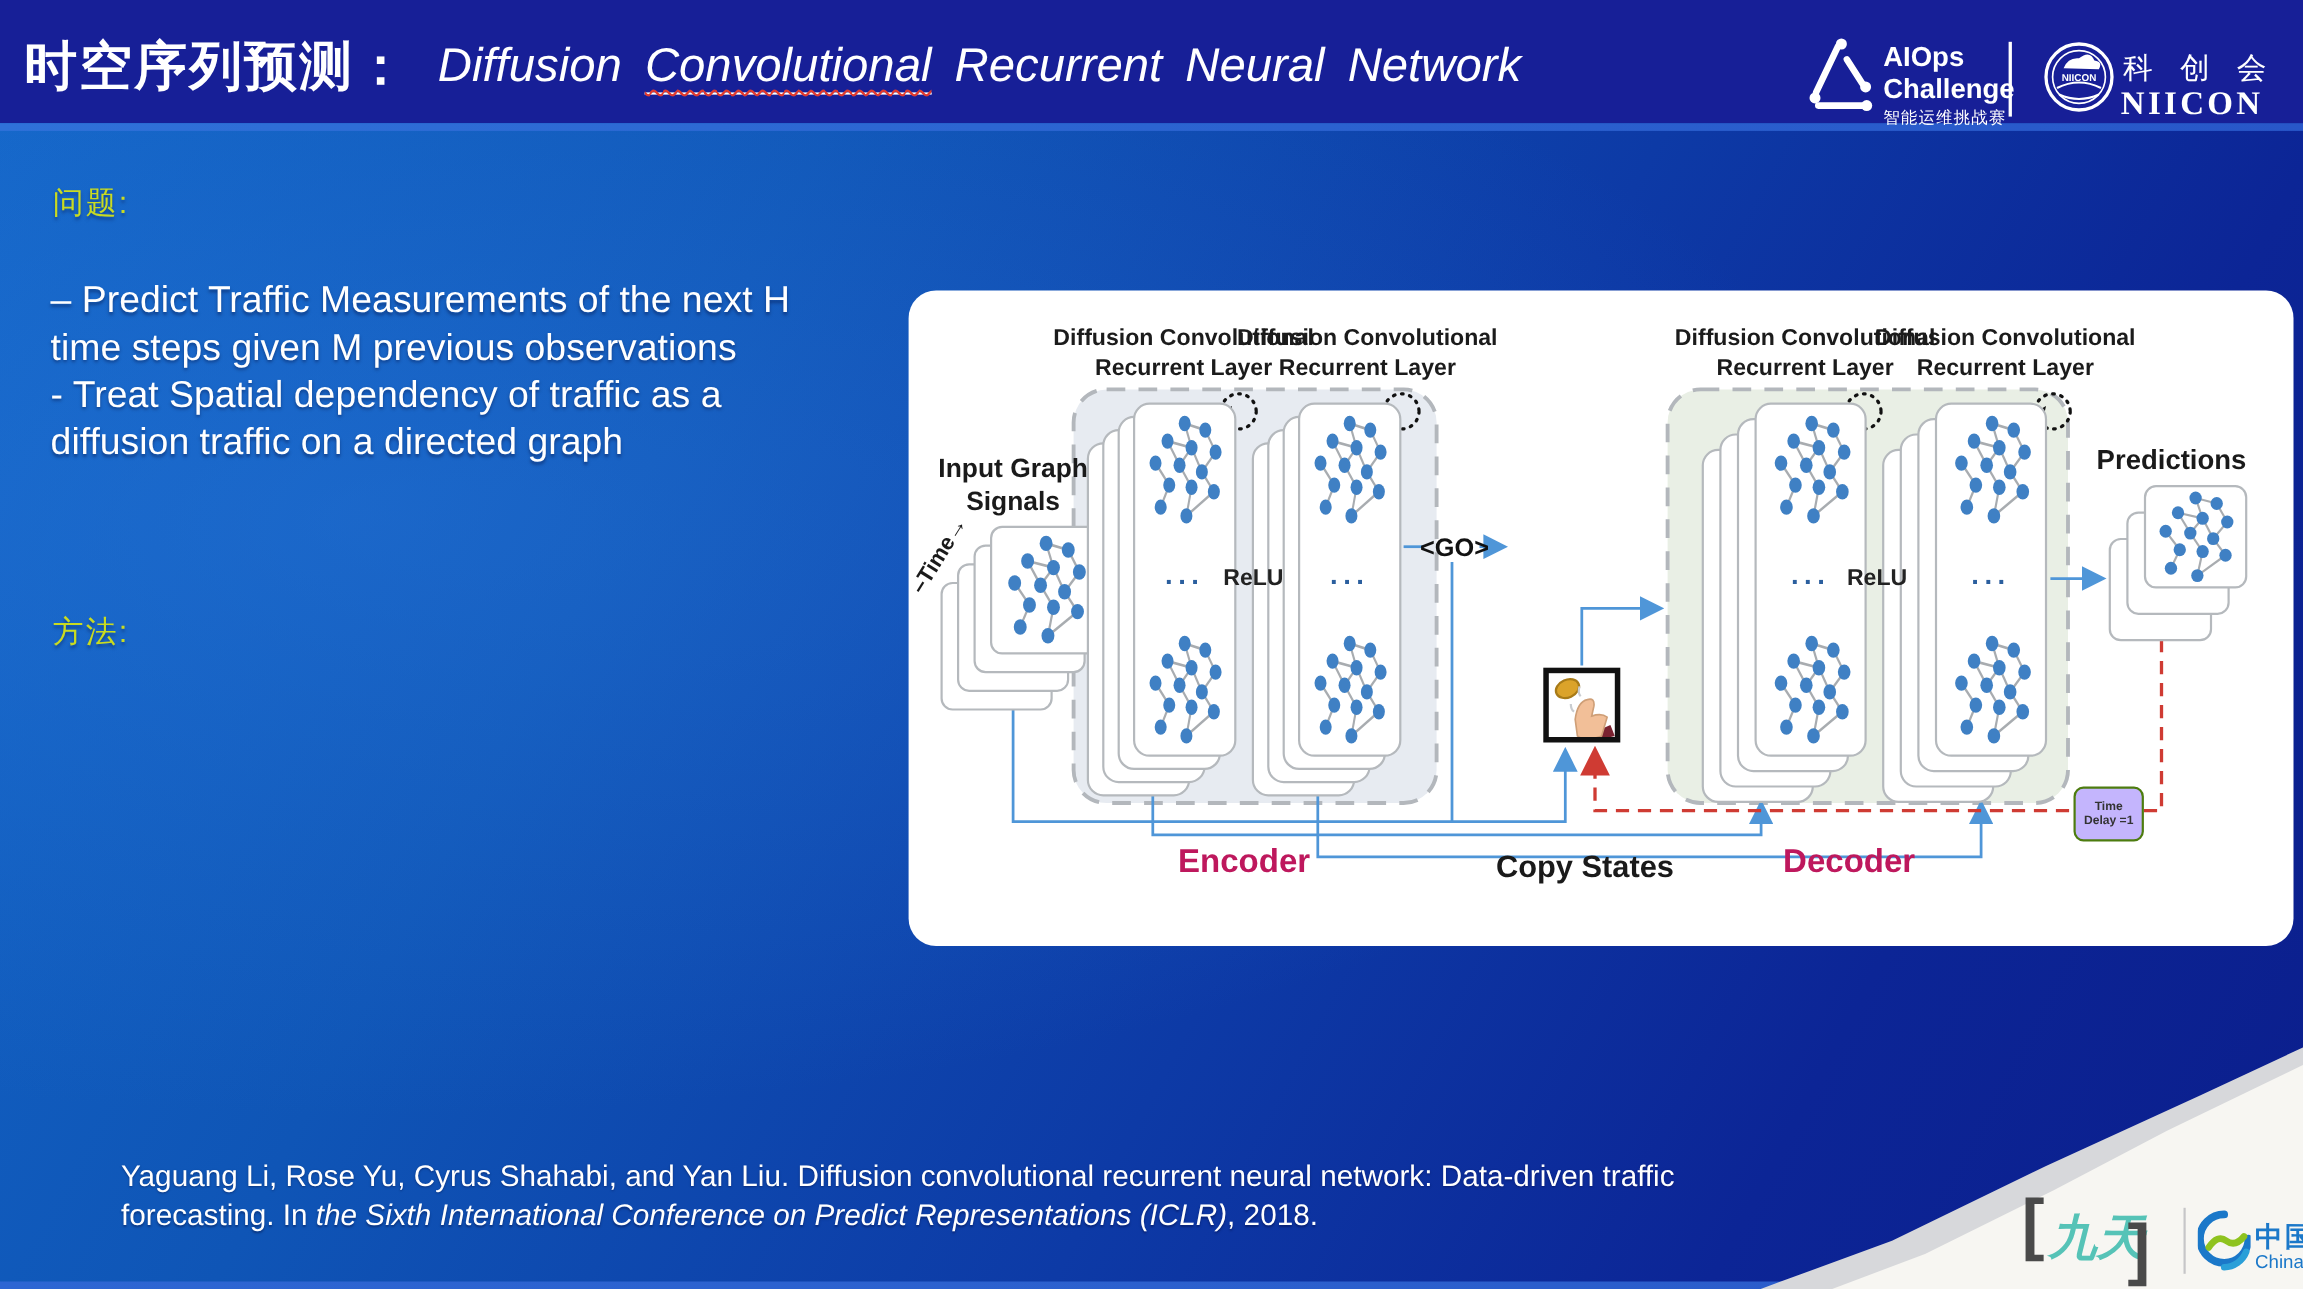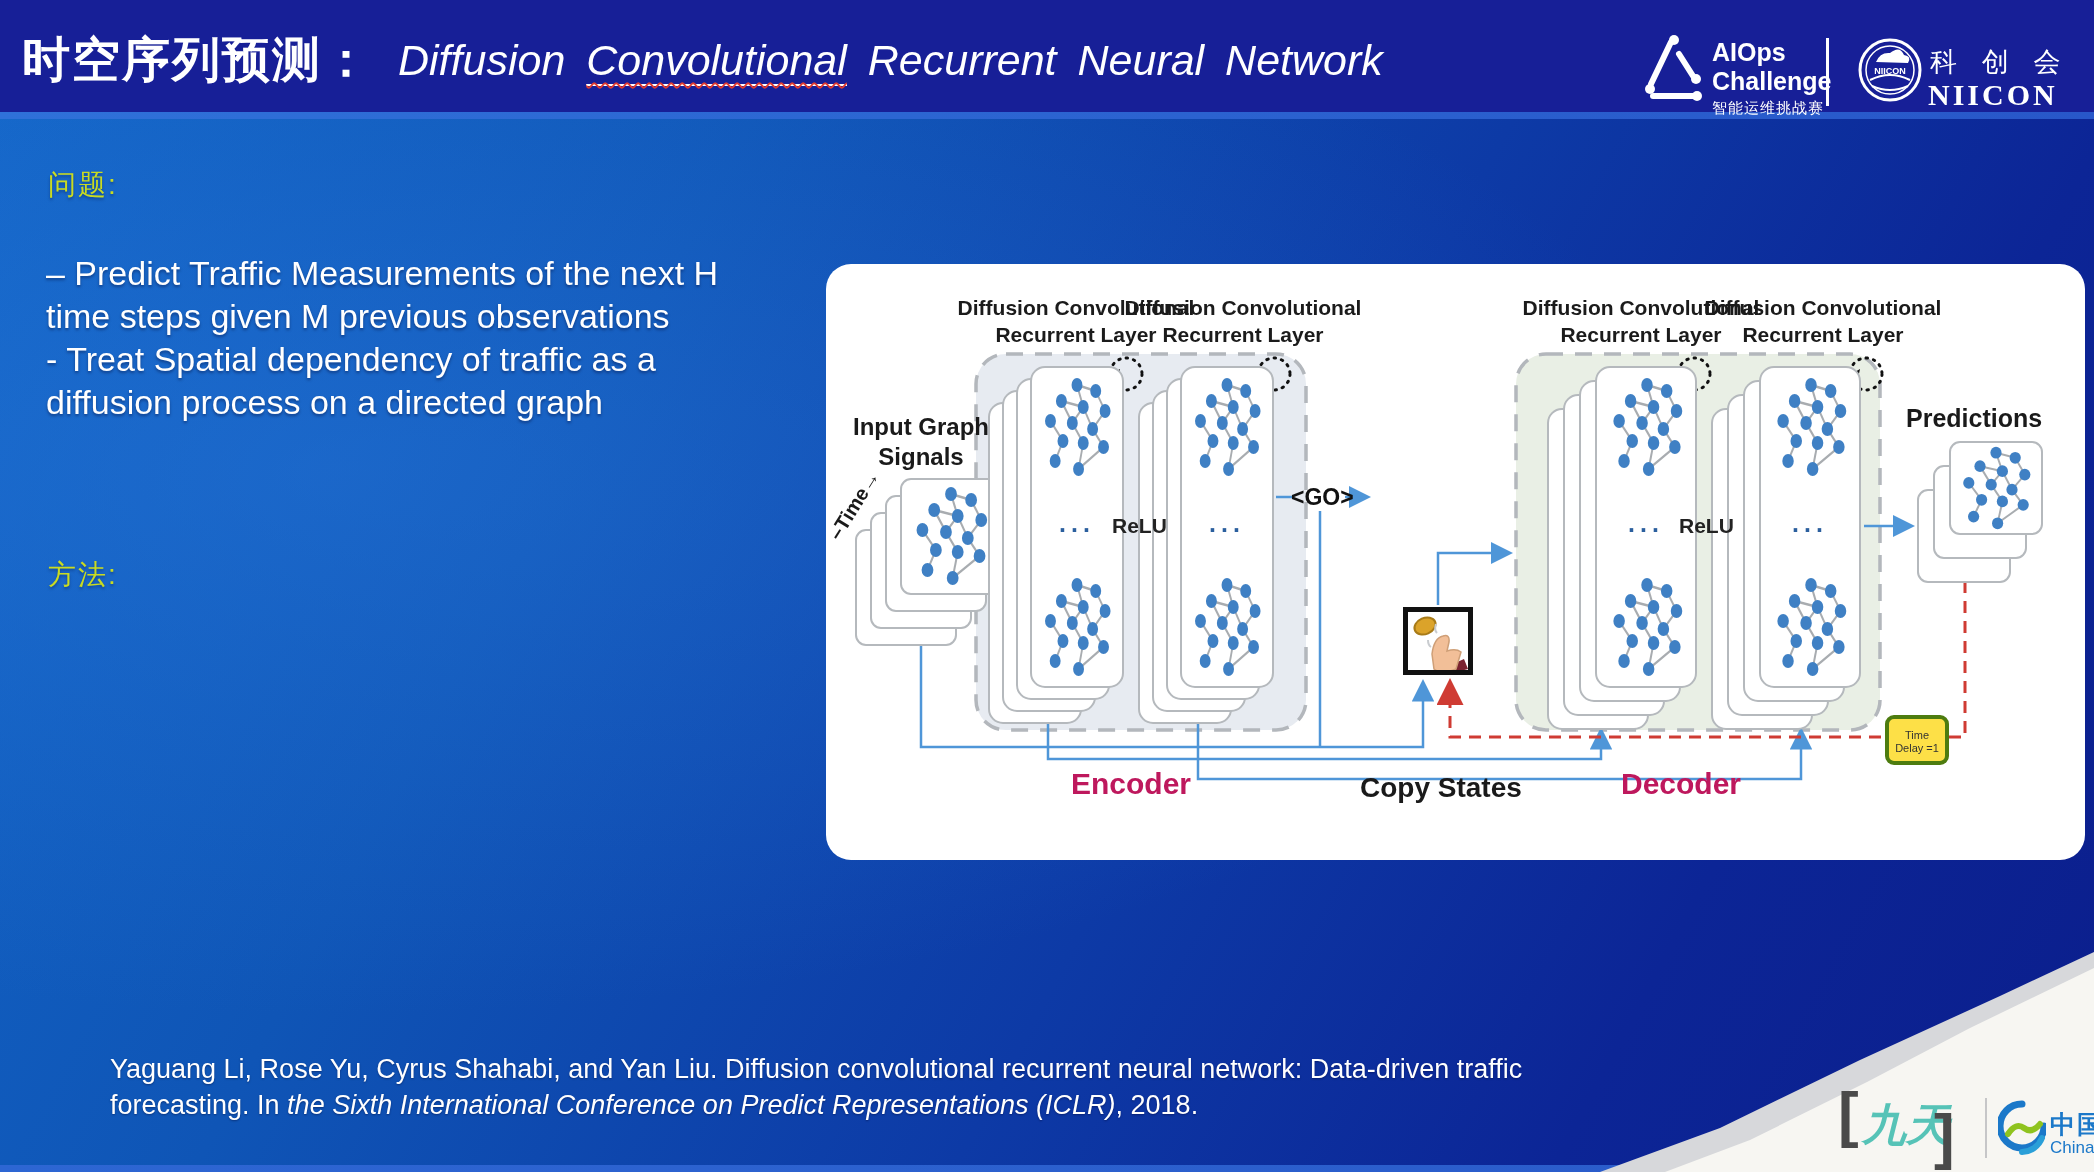--- a/index.html
+++ b/index.html
@@ -40,22 +40,22 @@
   .figsvg{position:absolute;left:0;top:0;}
   .fig-label{position:absolute;width:250px;text-align:center;font-weight:bold;font-size:21px;line-height:27px;color:#1b1b1b;}
   .big-label{position:absolute;font-size:30px;font-weight:600;color:#be185d;}
   .mid-label{position:absolute;font-size:28px;font-weight:bold;color:#1a1a1a;}
   .relu{position:absolute;font-size:21px;font-weight:bold;color:#222;}
   .go{position:absolute;font-size:23px;font-weight:800;color:#111;}
   .dots{position:absolute;width:100%;text-align:center;color:#2b5f9e;font-weight:bold;font-size:25px;letter-spacing:5px;}
   .inlabel{position:absolute;width:220px;text-align:center;font-size:24px;font-weight:bold;color:#1a1a1a;line-height:30px;}
   .timeaxis{position:absolute;left:-2px;top:268px;font-size:20px;font-weight:bold;color:#1a1a1a;transform:rotate(-58deg);transform-origin:left top;white-space:nowrap;}
   .coin{position:absolute;left:577px;top:343px;width:70px;height:68px;background:#fff;border:5px solid #111;}
-  .timebox{position:absolute;left:1059px;top:451px;width:64px;height:50px;background:#fde047;border:4px solid #4d7c0f;border-radius:9px;
-    font-size:11px;line-height:13px;font-weight:normal;color:#333;text-align:center;padding-top:10px;}
+  .timebox{position:absolute;left:1059px;top:451px;width:64px;height:50px;background:#c4b5fd;border:2px solid #4d7c0f;border-radius:9px;
+    font-size:11px;line-height:13px;font-weight:bold;color:#333;text-align:center;padding-top:10px;}
   
   .bottom-bar{position:absolute;left:0;top:1165px;width:2094px;height:7px;background:linear-gradient(90deg,#2d66d3,#2a5ac9);}
   .wedge{position:absolute;left:0;top:0;width:2094px;height:1172px;pointer-events:none;}
   .jiutian{position:absolute;left:1838px;top:1078px;width:140px;height:90px;color:#4a4a4a;}
   .jt-b1{position:absolute;left:0px;top:0px;font-size:62px;font-weight:bold;}
   .jt-b2{position:absolute;left:96px;top:22px;font-size:62px;font-weight:bold;}
   .jt-txt{position:absolute;left:24px;top:18px;font-size:44px;color:#56c3b7;font-family:"Liberation Serif",serif;font-style:italic;font-weight:bold;}
   .foot-div{position:absolute;left:1985px;top:1098px;width:2px;height:60px;background:#c6c6c8;}
   .cm{position:absolute;left:1998px;top:1100px;}
   .cm-zh{position:absolute;left:52px;top:8px;font-size:25px;font-weight:bold;color:#1b78c9;letter-spacing:2px;white-space:nowrap;}
@@ -98,21 +98,21 @@
     <text x="34" y="38" text-anchor="middle" font-size="9" font-weight="bold" fill="#fff">NIICON</text>
   </svg>
   <div class="niicon-zh">科 创 会</div>
   <div class="niicon-en">NIICON</div>
 
   <div class="heading h-problem">问题:</div>
   <div class="body-text t-problem">
     <div>– Predict Traffic Measurements of the next H</div>
     <div>time steps given M previous observations</div>
     <div>- Treat Spatial dependency of traffic as a</div>
-    <div>diffusion process on a directed graph</div>
+    <div>diffusion traffic on a directed graph</div>
   </div>
   <div class="heading h-method">方法:</div>
 
   <div class="panel">
 
     <svg class="figsvg" width="1259" height="560" viewBox="0 0 1259 560">
       <defs>
         <marker id="mb" markerWidth="9" markerHeight="9" refX="7" refY="4.5" orient="auto">
             <path d="M0,0 L9,4.5 L0,9 z" fill="#4f96d8"></path>
           </marker>

